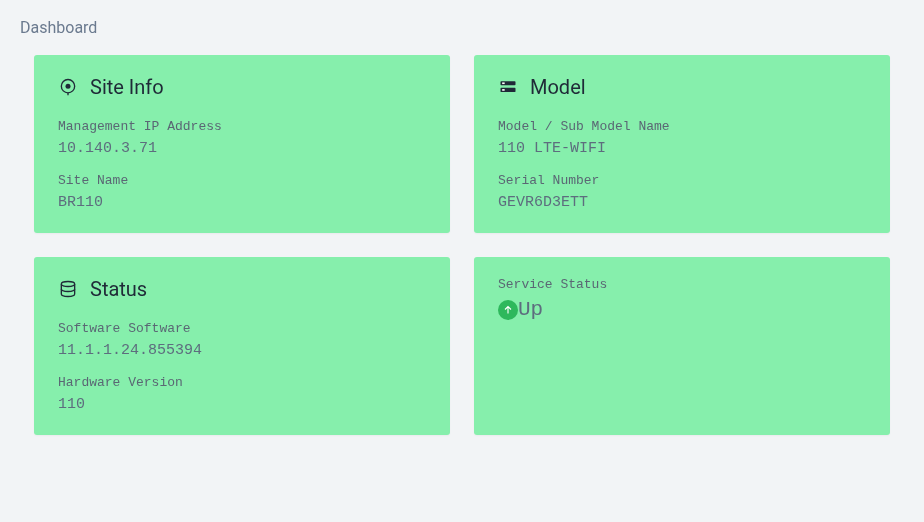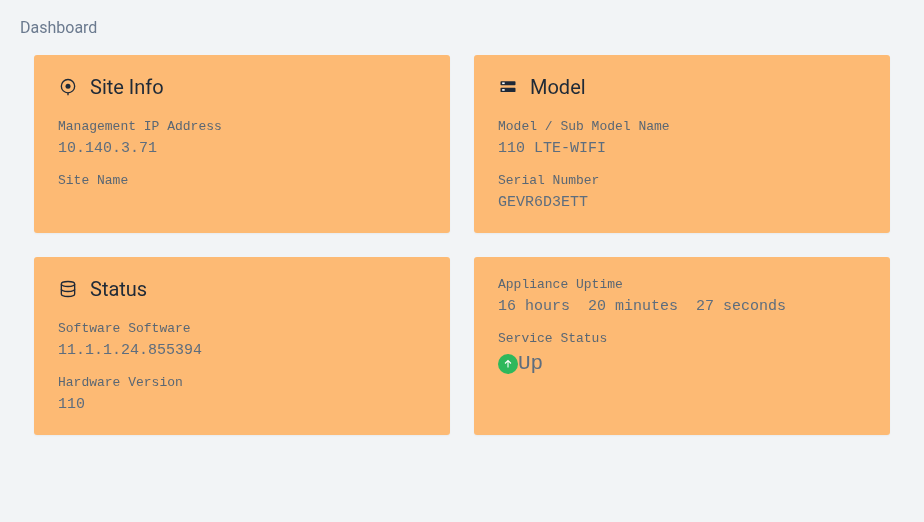--- a/index.html
+++ b/index.html
@@ -21,21 +21,21 @@
       color: #6b7a8f;
       margin-bottom: 18px;
     }
     .cards-grid {
       display: grid;
       grid-template-columns: 1fr 1fr;
       gap: 24px;
       padding: 0 14px;
     }
     .card {
-      background: #fdba74;
+      background: #86efac;
       border-radius: 3px;
       padding: 20px 24px 22px 24px;
       box-shadow: 0 1px 2px rgba(0,0,0,0.04);
     }
     .card-header {
       display: flex;
       align-items: center;
       gap: 12px;
       margin-bottom: 20px;
     }
@@ -121,20 +121,21 @@
         </svg>
       </span>
       <span class="card-title">Site Info</span>
     </div>
     <div class="field">
       <div class="field-label">Management IP Address</div>
       <div class="field-value">10.140.3.71</div>
     </div>
     <div class="field">
       <div class="field-label">Site Name</div>
+      <div class="field-value">BR110</div>
     </div>
   </div>
 
   <div class="card">
     <div class="card-header">
       <span class="card-icon">
         <svg viewBox="0 0 24 24">
           <rect x="3" y="5" width="18" height="5" rx="1" fill="#1f2937" stroke="none"></rect>
           <rect x="3" y="13" width="18" height="5" rx="1" fill="#1f2937" stroke="none"></rect>
           <rect x="5" y="6.5" width="3" height="2" fill="#fff" stroke="none"></rect>
@@ -169,24 +170,20 @@
       <div class="field-value">11.1.1.24.855394</div>
     </div>
     <div class="field">
       <div class="field-label">Hardware Version</div>
       <div class="field-value">110</div>
     </div>
   </div>
 
   <div class="card">
     <div class="field">
-      <div class="field-label">Appliance Uptime</div>
-      <div class="field-value">16 hours&nbsp;&nbsp;20 minutes&nbsp;&nbsp;27 seconds</div>
-    </div>
-    <div class="field">
       <div class="field-label">Service Status</div>
       <div class="status-row">
         <span class="status-icon">
           <svg viewBox="0 0 24 24">
               <path d="M12 19 L12 5 M6 11 L12 5 L18 11"></path>
             </svg>
         </span>
         <span class="status-text">Up</span>
       </div>
     </div>

